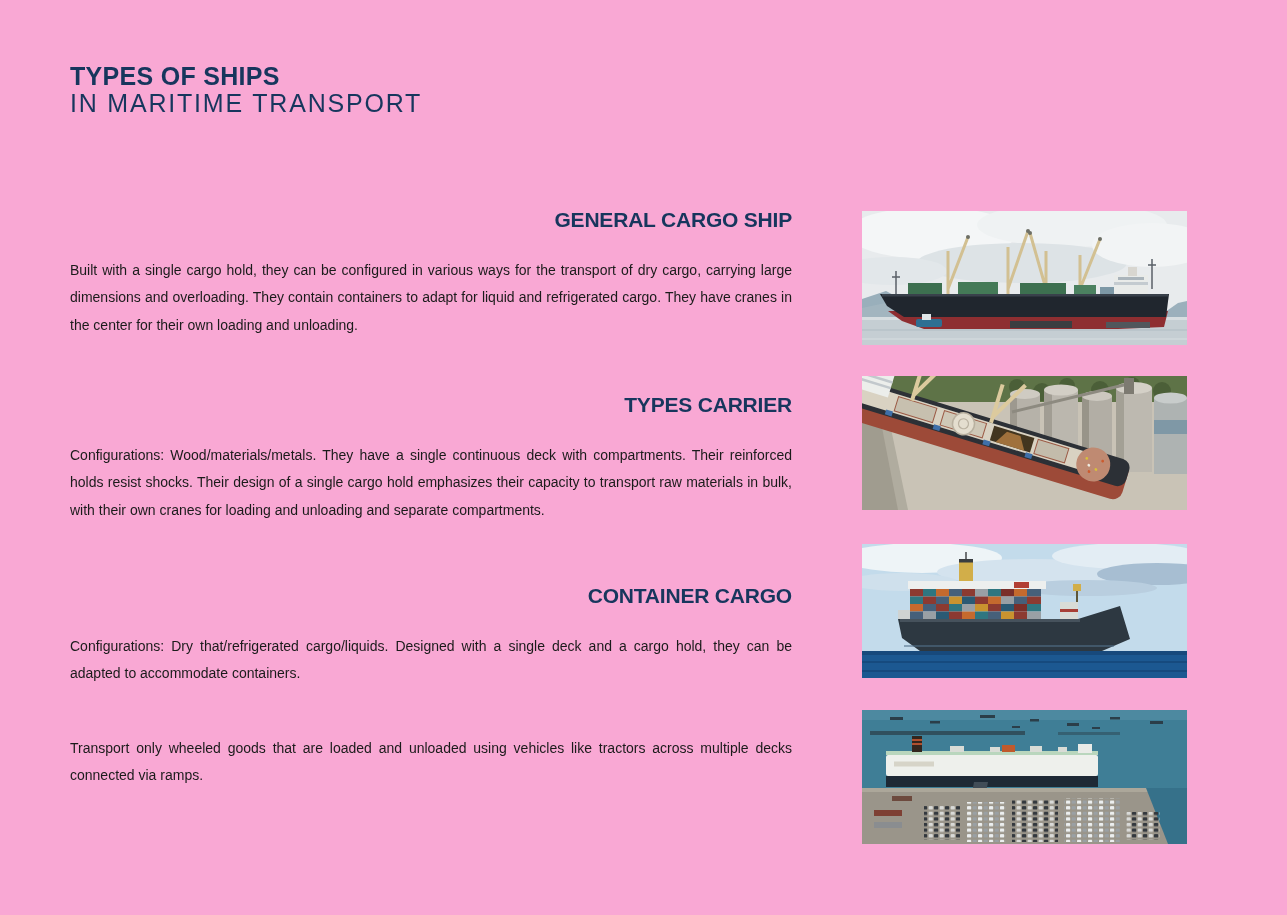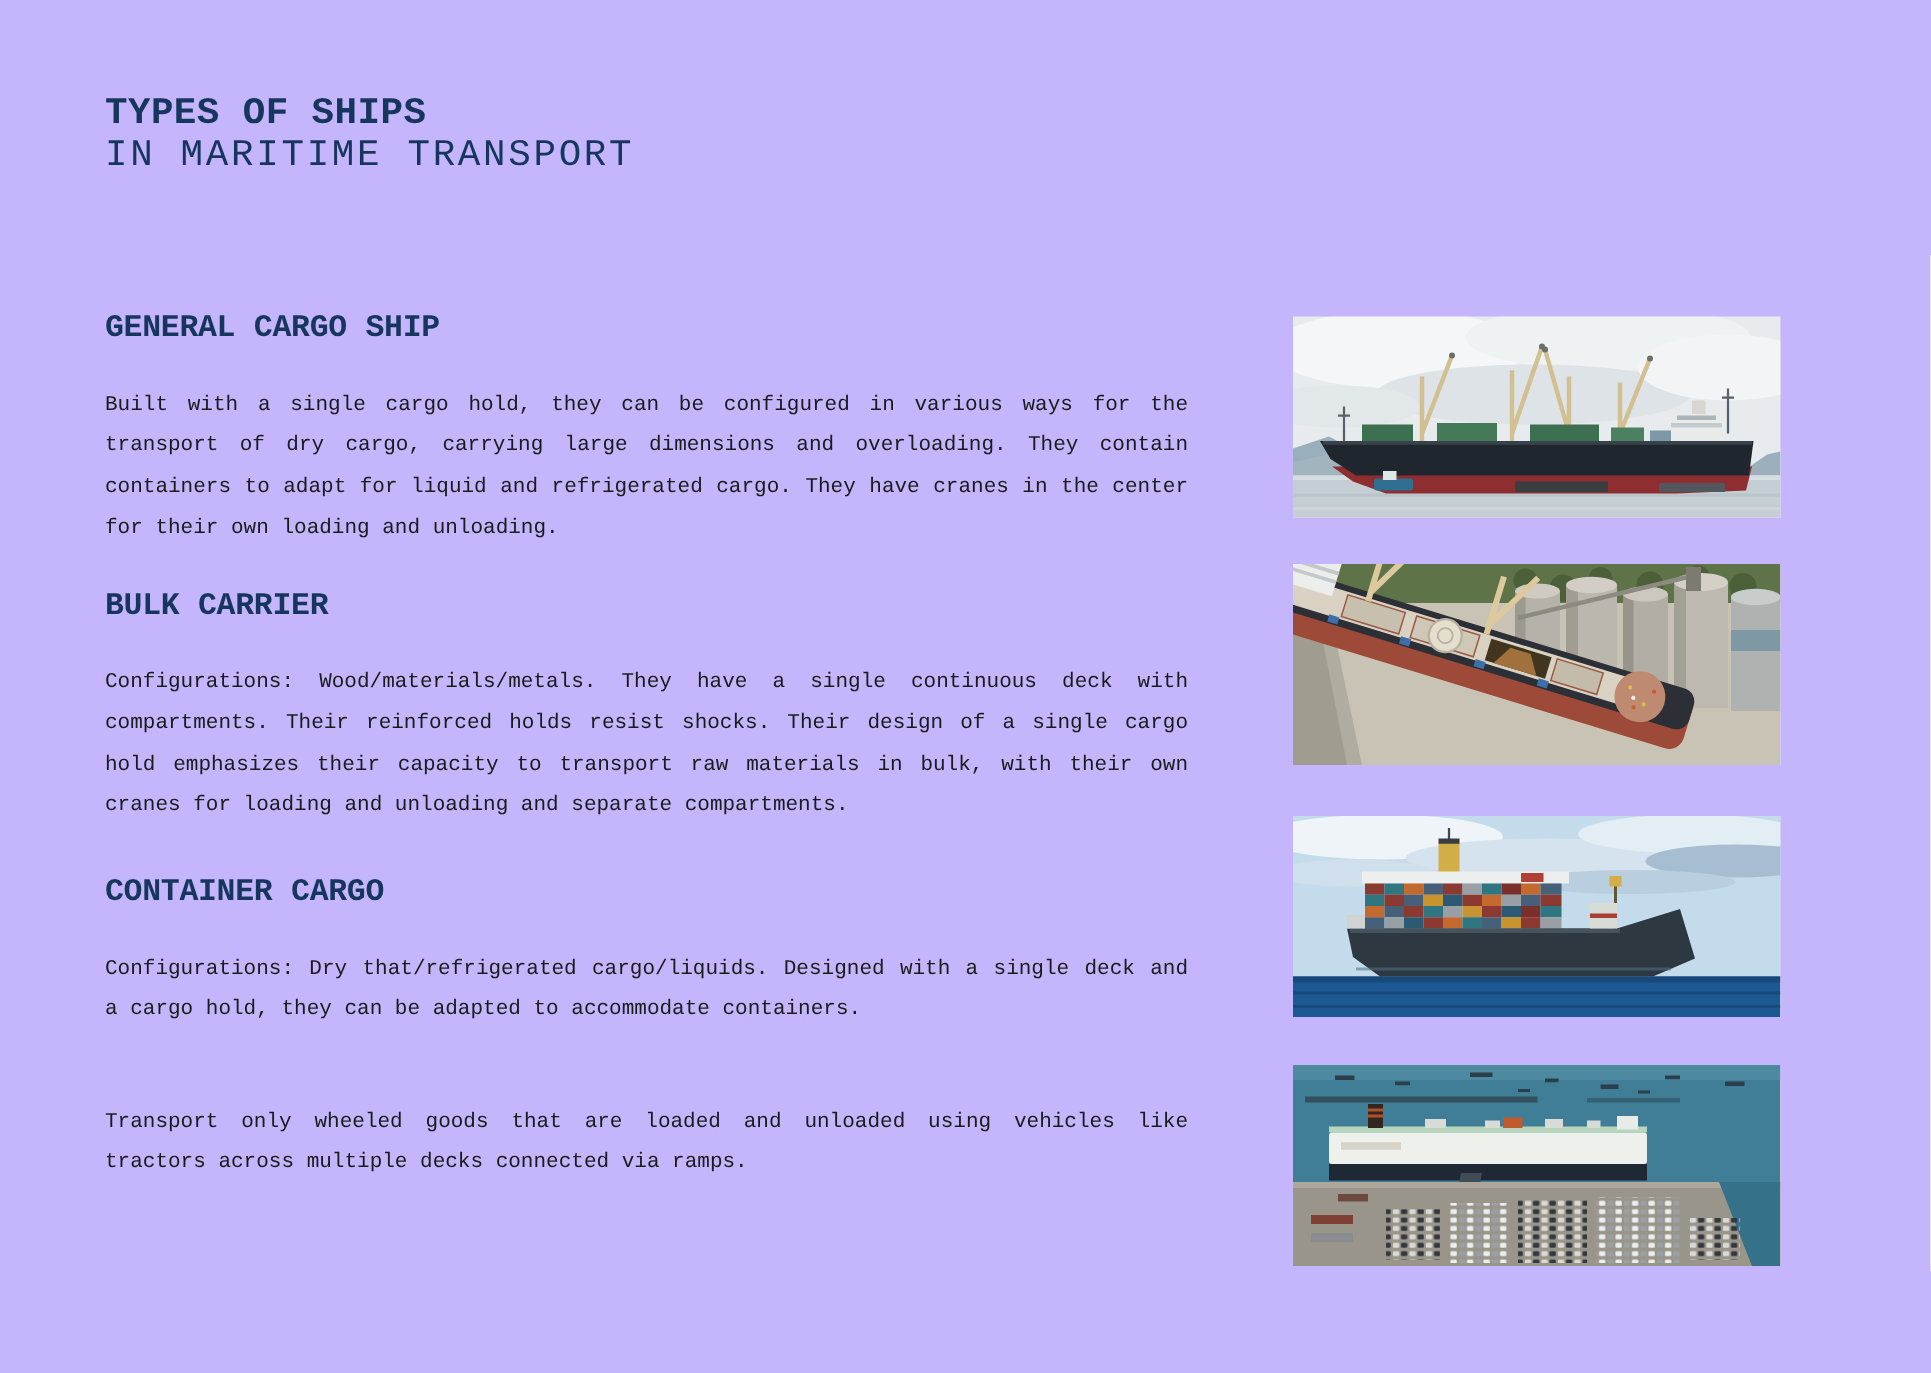--- a/index.html
+++ b/index.html
@@ -1,25 +1,25 @@
 <!DOCTYPE html>
 <html><head>
 <meta charset="utf-8">
 <style>
   html,body{margin:0;padding:0;background:#ffffff;}
-  .page{position:relative;width:1287px;height:915px;background:#c4b5fd;
-        font-family:Liberation Mono, monospace;overflow:hidden;}
+  .page{position:relative;width:1287px;height:915px;background:#f9a8d4;
+        font-family:Liberation Sans, sans-serif;overflow:hidden;}
   .title-block{position:absolute;left:70px;top:62px;}
   .title-main{margin:0;font-size:25px;line-height:28px;font-weight:bold;
               color:#17365D;letter-spacing:.3px;}
   .title-sub{font-size:25px;line-height:27px;font-weight:normal;
              color:#17365D;letter-spacing:1.8px;}
   .sec{position:absolute;left:70px;width:722px;}
   .sec h2{margin:0;font-size:21px;line-height:24px;font-weight:bold;
-          color:#17365D;letter-spacing:-.2px;}
+          color:#17365D;letter-spacing:-.2px;text-align:right;}
   .sec p{margin:25px 0 0 0;font-size:14px;line-height:27.3px;color:#1B1B1B;
          text-align:justify;}
   .sec1{top:208px}.sec2{top:393px}.sec3{top:584px}.sec4{top:710px}
   .photo{position:absolute;left:862px;width:325px;height:134px;margin:0;
          overflow:hidden;background:#dfe3e6;}
   .photo svg{display:block;width:100%;height:100%;}
   .photo1{top:211px}.photo2{top:376px}.photo3{top:544px}.photo4{top:710px}
 </style>
 </head>
 <body>
@@ -30,21 +30,21 @@
     <h1 class="title-main">TYPES OF SHIPS</h1>
     <div class="title-sub">IN MARITIME TRANSPORT</div>
   </header>
 
   <section class="sec sec1">
     <h2>GENERAL CARGO SHIP</h2>
     <p>Built with a single cargo hold, they can be configured in various ways for the transport of dry cargo, carrying large dimensions and overloading. They contain containers to adapt for liquid and refrigerated cargo. They have cranes in the center for their own loading and unloading.</p>
   </section>
 
   <section class="sec sec2">
-    <h2>BULK CARRIER</h2>
+    <h2>TYPES CARRIER</h2>
     <p>Configurations: Wood/materials/metals. They have a single continuous deck with compartments. Their reinforced holds resist shocks. Their design of a single cargo hold emphasizes their capacity to transport raw materials in bulk, with their own cranes for loading and unloading and separate compartments.</p>
   </section>
 
   <section class="sec sec3">
     <h2>CONTAINER CARGO</h2>
     <p>Configurations: Dry that/refrigerated cargo/liquids. Designed with a single deck and a cargo hold, they can be adapted to accommodate containers.</p>
   </section>
 
   <section class="sec sec4">
     <p>Transport only wheeled goods that are loaded and unloaded using vehicles like tractors across multiple decks connected via ramps.</p>

